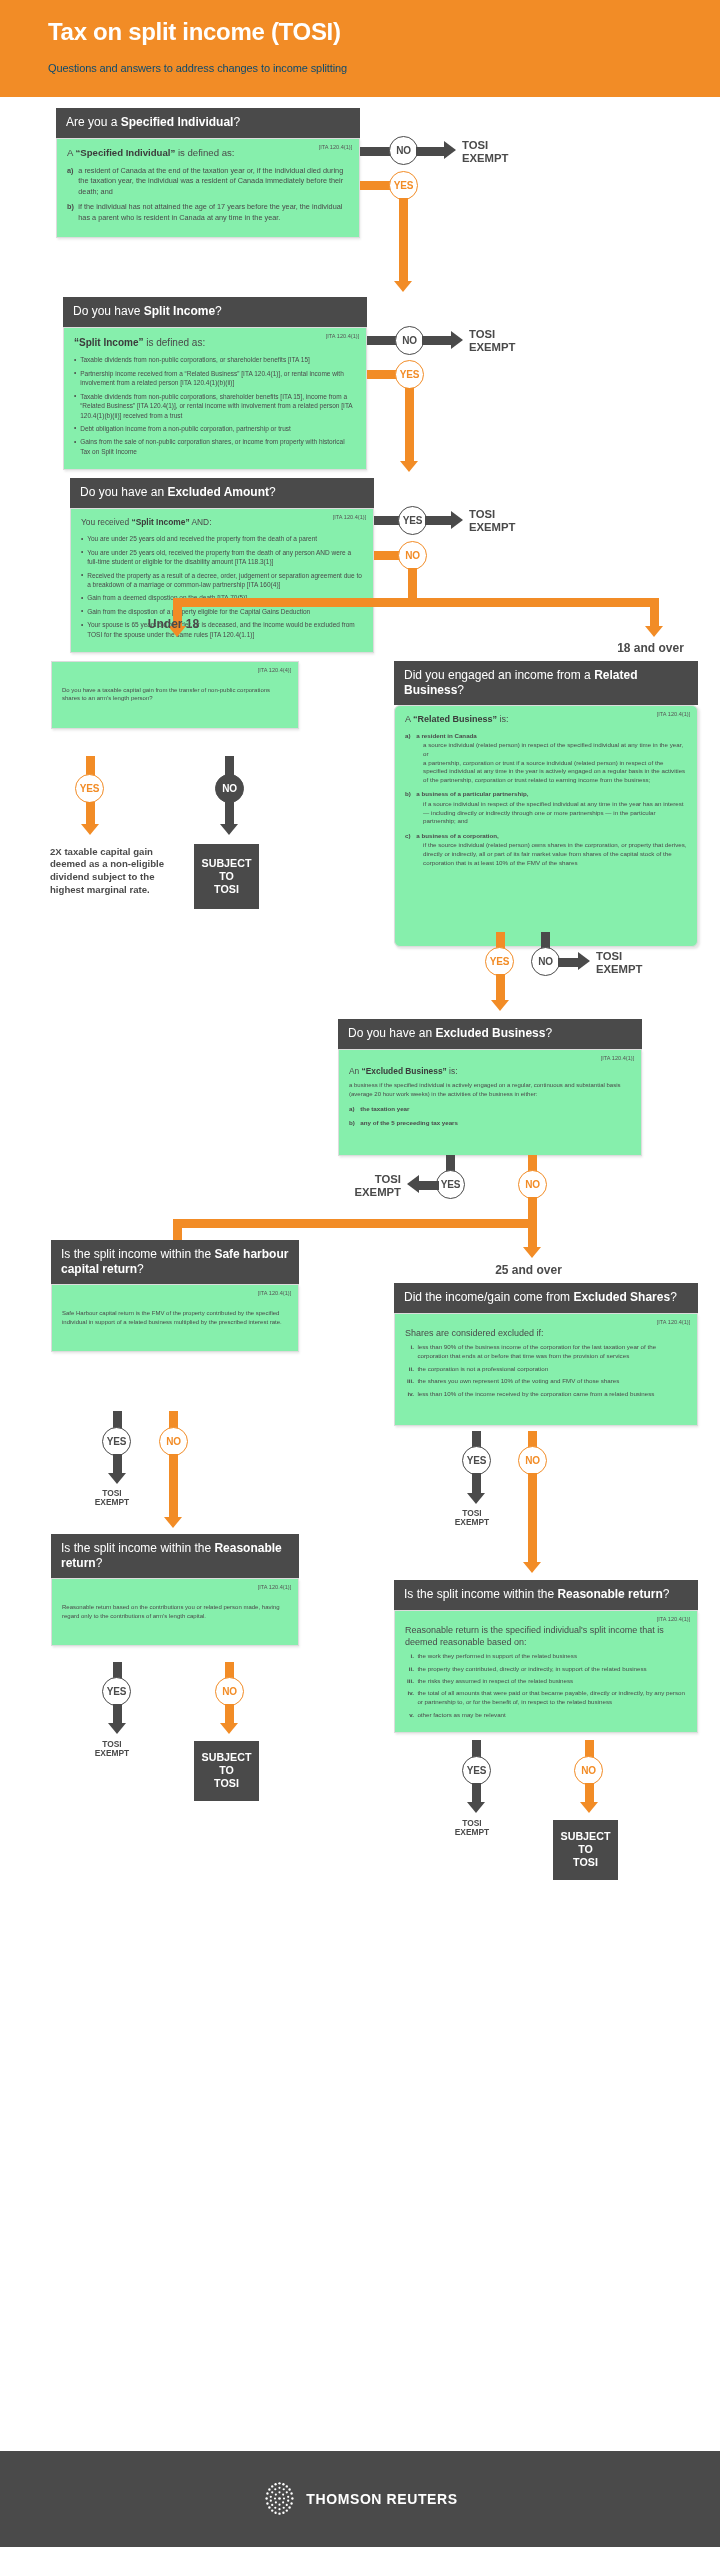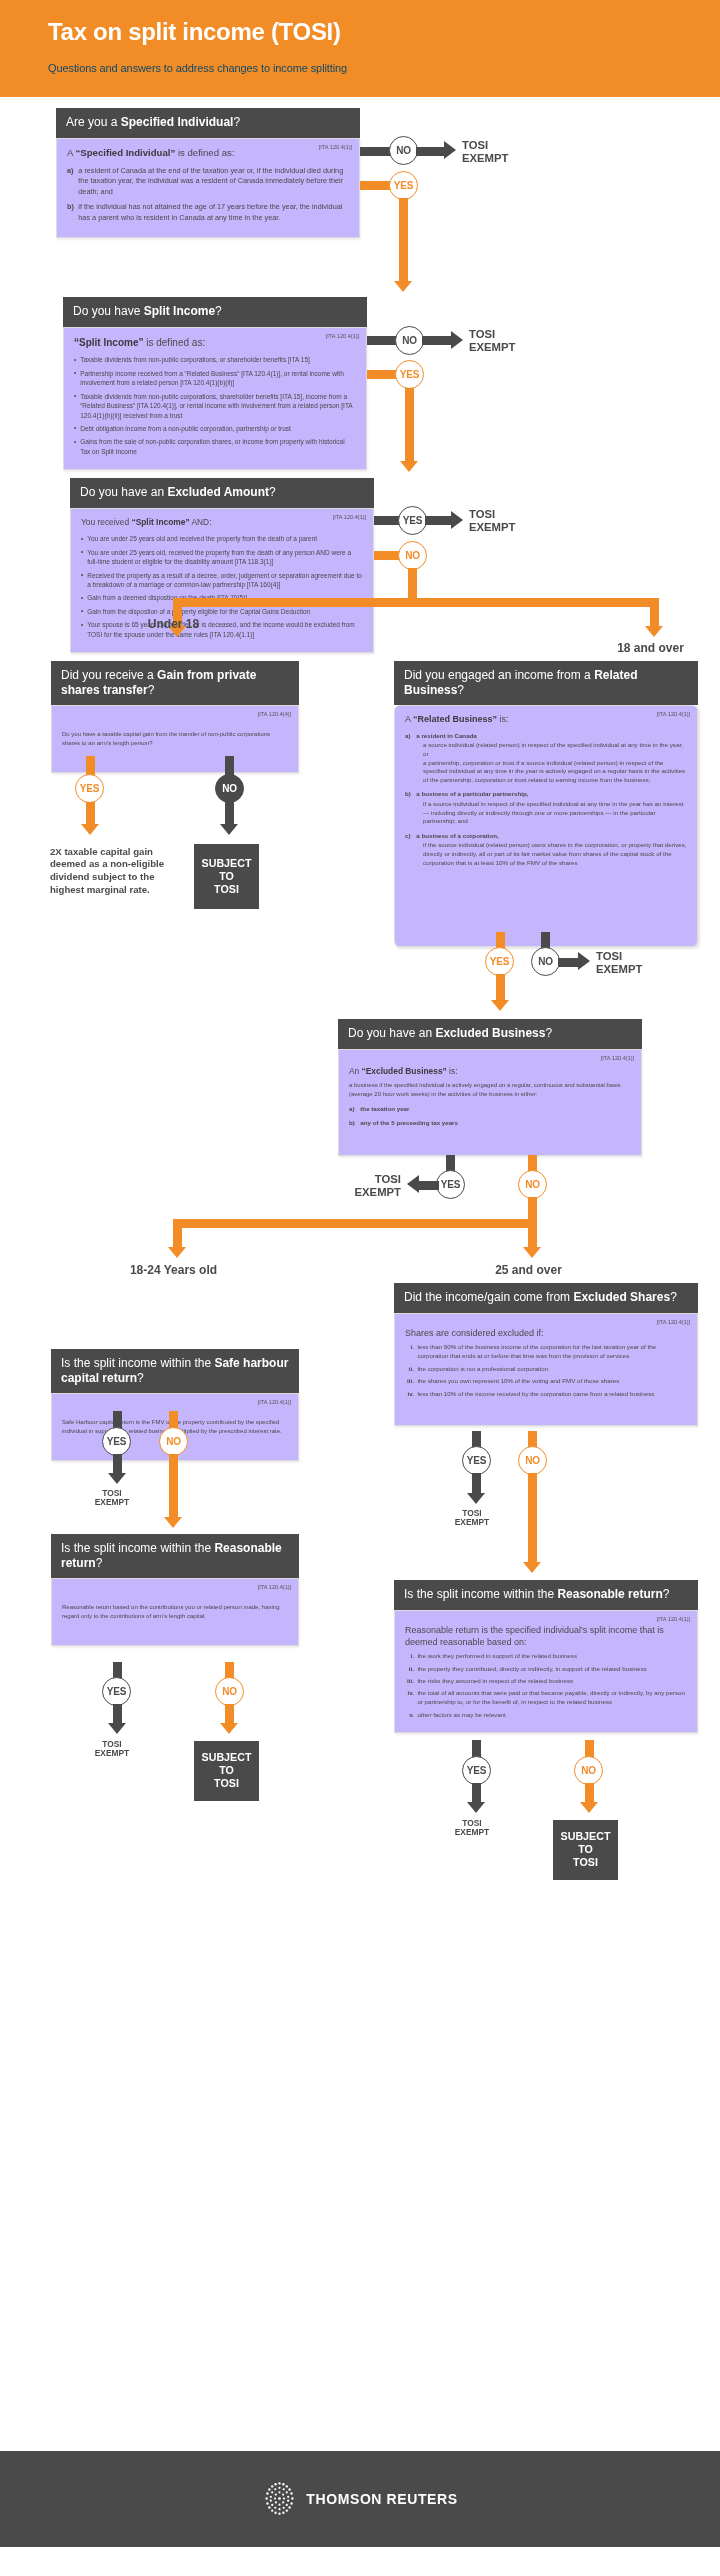--- a/index.html
+++ b/index.html
@@ -44,21 +44,21 @@
   .card-head {
     background: #4a4a4a;
     color: #fff;
     padding: 7.3px 10px 8px 10px;
     font-size: 12px;
     font-weight: normal;
     line-height: 1.22;
   }
   .card-head b { font-weight: bold; }
   .card-body {
-    background: #c4b5fd;
+    background: #86efac;
     border: 0.6px solid #dcdcdc;
     padding: 8px 10px 9px 10px;
     position: relative;
     box-shadow: 1.1px 1.7px 2.3px rgba(0,0,0,0.10);
   }
   .cite {
     position: absolute;
     top: 5px; right: 6.8px;
     font-size: 5.6px;
     color: #555;
@@ -300,23 +300,20 @@
     <div class="hbar" style="left:173px; top:501px; width:485px;"></div>
     <div class="vbar" style="left:173px; top:501px; height:30px;"></div>
     <div class="arrow-down" style="left:168px; top:529px;"></div>
     <div class="vbar" style="left:650px; top:501px; height:30px;"></div>
     <div class="arrow-down" style="left:645px; top:529px;"></div>
 
     <div class="agegate" style="left:117px; top:520px; width:113px;">Under 18</div>
     <div class="agegate" style="left:594px; top:544px; width:113px;">18 and over</div>
 
     <div class="card" style="left:51px; top:564px; width:248px;">
-      <div class="card-head">
-        <span>Did you receive a </span><b>Gain from private shares transfer</b><span>?</span>
-      </div>
       <div class="card-body" style="min-height:68px;">
         <span class="cite">[ITA 120.4(4)]</span>
         <div class="para-sm" style="margin-top:16px;">Do you have a taxable capital gain from the transfer of non-public corporations shares to an arm’s length person?</div>
       </div>
     </div>
 
     <div class="vbar" style="left:86px; top:659px; height:22.5px;"></div>
     <div class="circ yes-o" style="left:75px; top:677px;">
         <span>YES</span>
       </div>
@@ -425,21 +422,21 @@
 
     <div class="hbar" style="left:173px; top:1122px; width:364px;"></div>
     <div class="vbar" style="left:173px; top:1122px; height:30px;"></div>
     <div class="arrow-down" style="left:168px; top:1150px;"></div>
     <div class="vbar" style="left:528px; top:1122px; height:30px;"></div>
     <div class="arrow-down" style="left:523px; top:1150px;"></div>
 
     <div class="agegate" style="left:106px; top:1166px; width:135px;">18-24 Years old</div>
     <div class="agegate" style="left:472px; top:1166px; width:113px;">25 and over</div>
 
-    <div class="card" style="left:51px; top:1252px; width:248px;">
+    <div class="card" style="left:51px; top:1143px; width:248px;">
       <div class="card-head">
         <span>Is the split income within the </span><b>Safe harbour capital return</b><span>?</span>
       </div>
       <div class="card-body" style="min-height:68px;">
         <span class="cite">[ITA 120.4(1)]</span>
         <div class="para-sm" style="margin-top:16px;">Safe Harbour capital return is the FMV of the property contributed by the specified individual in support of a related business multiplied by the prescribed interest rate.</div>
       </div>
     </div>
 
     <div class="vbar dark" style="left:113px; top:1314px; height:20px;"></div>

